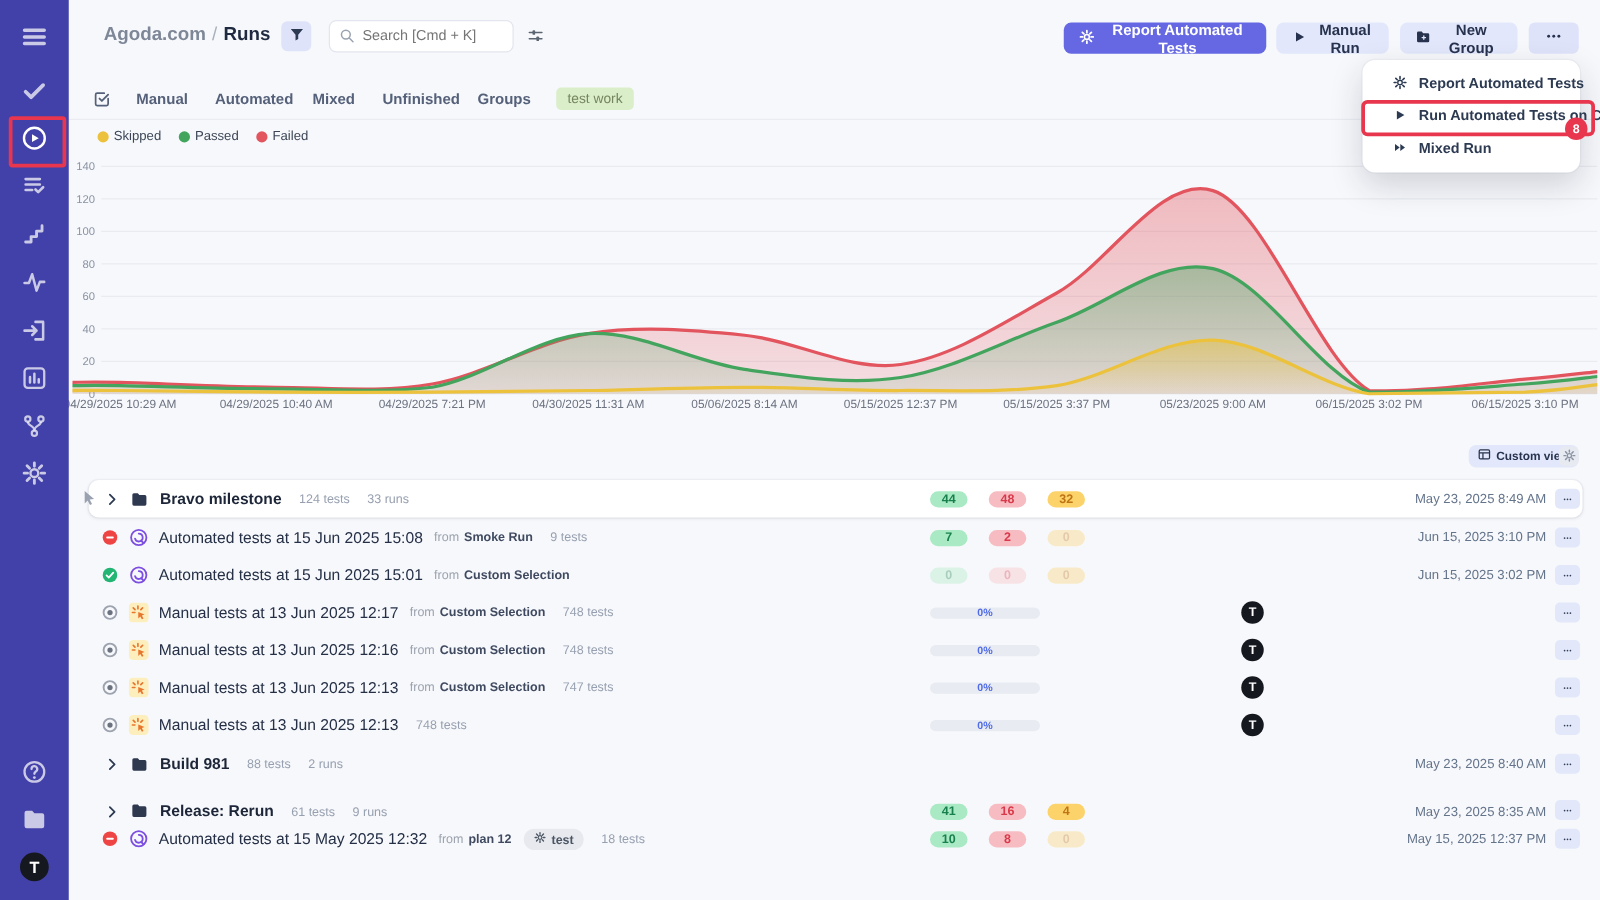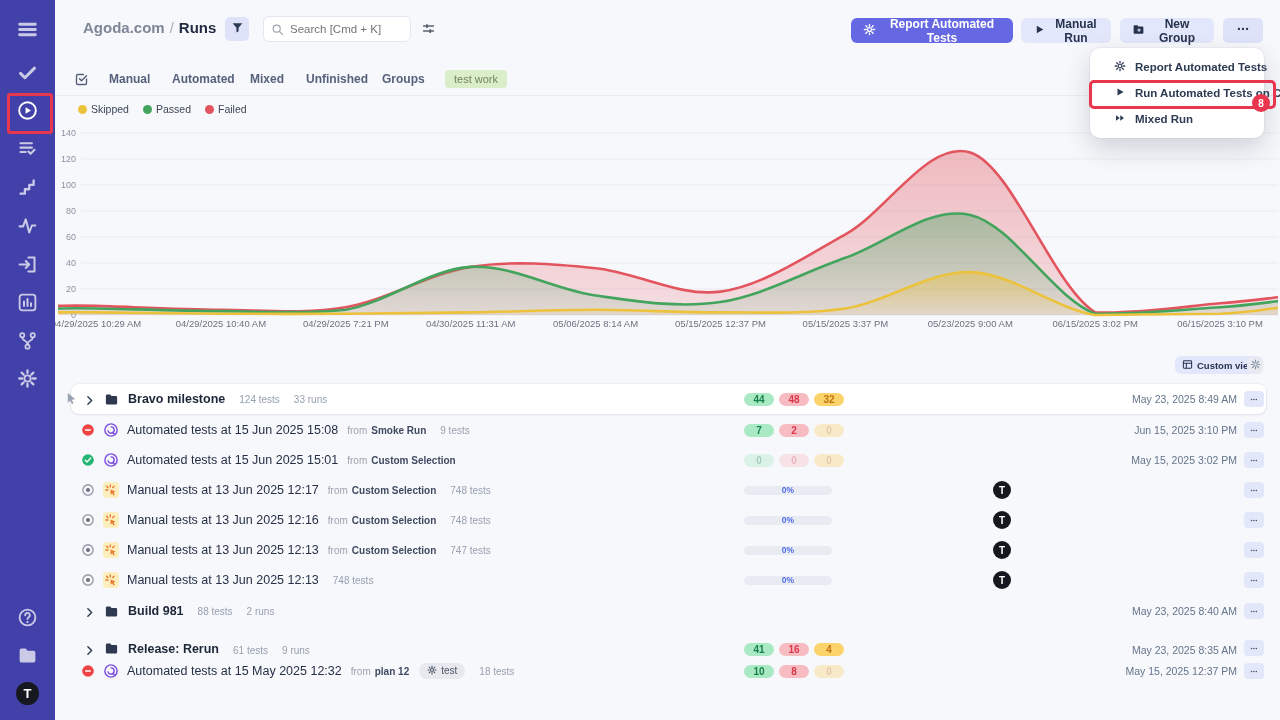--- a/index.html
+++ b/index.html
@@ -63,24 +63,24 @@
   .cursor-ic{position:absolute;left:-7px;top:7px;width:15px;height:15px;color:#9aa2b1}
   .chev{margin-left:12px;width:13px;height:13px;color:#2c3a52;flex:0 0 auto}
   .fold{margin-left:8px;width:15px;height:15px;color:#2e3950;flex:0 0 auto}
   .st-ic{margin-left:10px;width:14px;height:14px;flex:0 0 auto}
   .tp-ic{margin-left:8px;width:16px;height:16px;flex:0 0 auto}
   .gname{margin-left:9px;font-size:12.5px;font-weight:700;color:#1c2638;white-space:nowrap}
   .rtitle{margin-left:8px;font-size:12.5px;font-weight:500;color:#253047;white-space:nowrap}
   .meta{margin-left:14px;font-size:10px;color:#97a0b0;white-space:nowrap}
   .fromw{margin-left:9px;font-size:10px;color:#9ca3af;white-space:nowrap}
   .fromv{margin-left:4px;font-size:10px;font-weight:700;color:#3f4a61;white-space:nowrap}
-  .tagpill{margin-left:10px;display:flex;align-items:flex-start;gap:4px;background:#e7e9ee;color:#4b5563;
-           font-size:10px;font-weight:400;padding:2px 8px;border-radius:9px}
+  .tagpill{margin-left:10px;display:flex;align-items:flex-end;gap:4px;background:#e7e9ee;color:#4b5563;
+           font-size:10px;font-weight:700;padding:2px 8px;border-radius:9px}
   .tagpill svg{width:10px;height:10px}
-  .badges{position:absolute;left:673px;display:flex;gap:5px}
+  .badges{position:absolute;left:673px;display:flex;gap:17px}
   .pill{min-width:16px;padding:1px 7px;border-radius:9px;font-size:10px;font-weight:700;text-align:center}
   .pill.green{background:#a9e9c3;color:#17804d}
   .pill.red{background:#f7bcc1;color:#d8394a}
   .pill.yellow{background:#fbd36a;color:#bf7514}
   .pill.muted{opacity:.35}
   .prog{position:absolute;left:673px;width:88px;height:9px;background:#e8ebf1;border-radius:5px;
         display:flex;align-items:center;justify-content:center}
   .prog span{font-size:8.5px;font-weight:700;color:#4f6be8}
   .tavatar{position:absolute;left:922px;width:18px;height:18px;border-radius:50%;background:#15181e;color:#fff;
            font-size:10px;font-weight:800;display:flex;align-items:center;justify-content:center}
@@ -383,21 +383,21 @@
             <path d="M12 7.3a4.7 4.7 0 1 1-4.5 6M14.8 15.6l3 3.1" stroke="#7c4fe0" stroke-width="2.2" fill="none" stroke-linecap="round"></path>
           </svg></div>
         <span class="rtitle">Automated tests at 15 Jun 2025 15:01</span>
         <span class="fromw">from</span>
         <span class="fromv">Custom Selection</span>
         <div class="badges">
           <span class="pill green muted">0</span>
           <span class="pill red muted">0</span>
           <span class="pill yellow muted">0</span>
         </div>
-        <span class="rdate">May 15, 2025 3:02 PM</span>
+        <span class="rdate">Jun 15, 2025 3:02 PM</span>
         <button class="rmore">
           <svg viewBox="0 0 24 24">
             <circle cx="5" cy="12" r="2" fill="currentColor"></circle>
             <circle cx="12" cy="12" r="2" fill="currentColor"></circle>
             <circle cx="19" cy="12" r="2" fill="currentColor"></circle>
           </svg>
         </button>
       </div>
       <div class="row" style="top: 475px;">
         <div class="st-ic"><svg viewBox="0 0 24 24">

